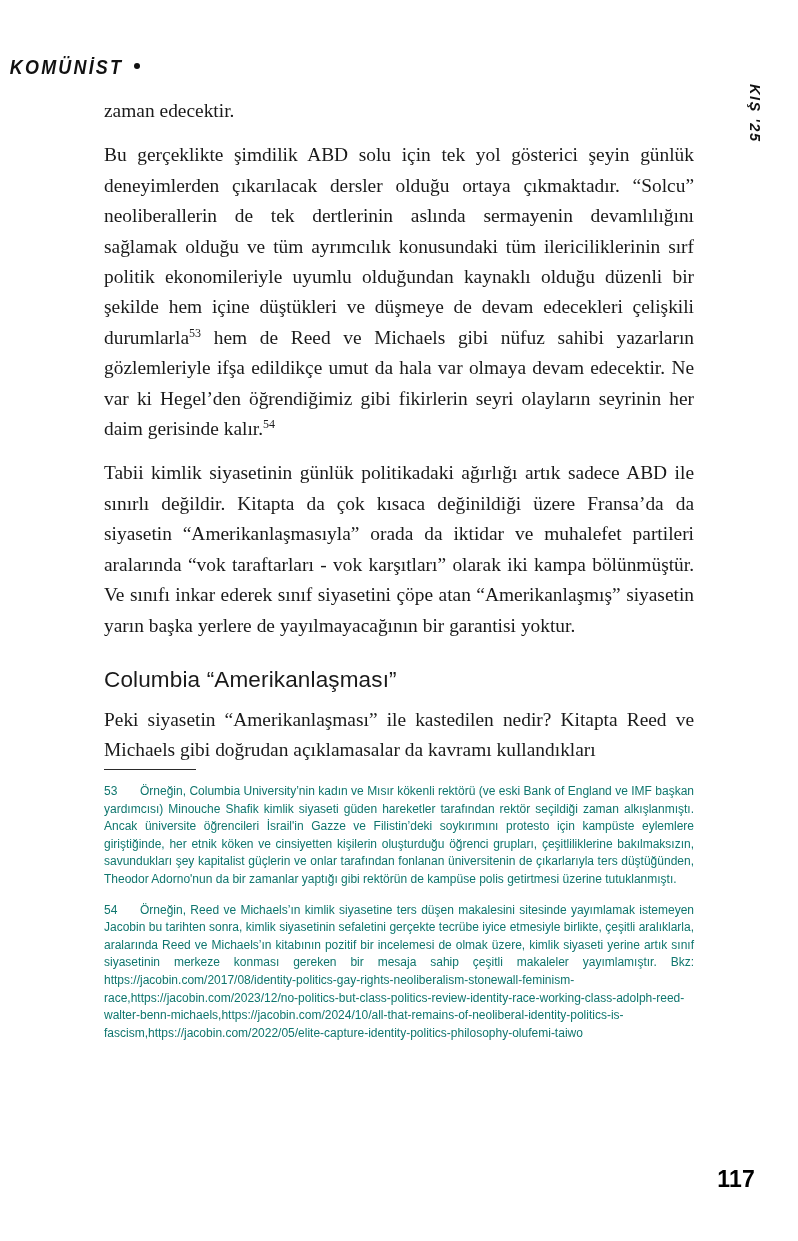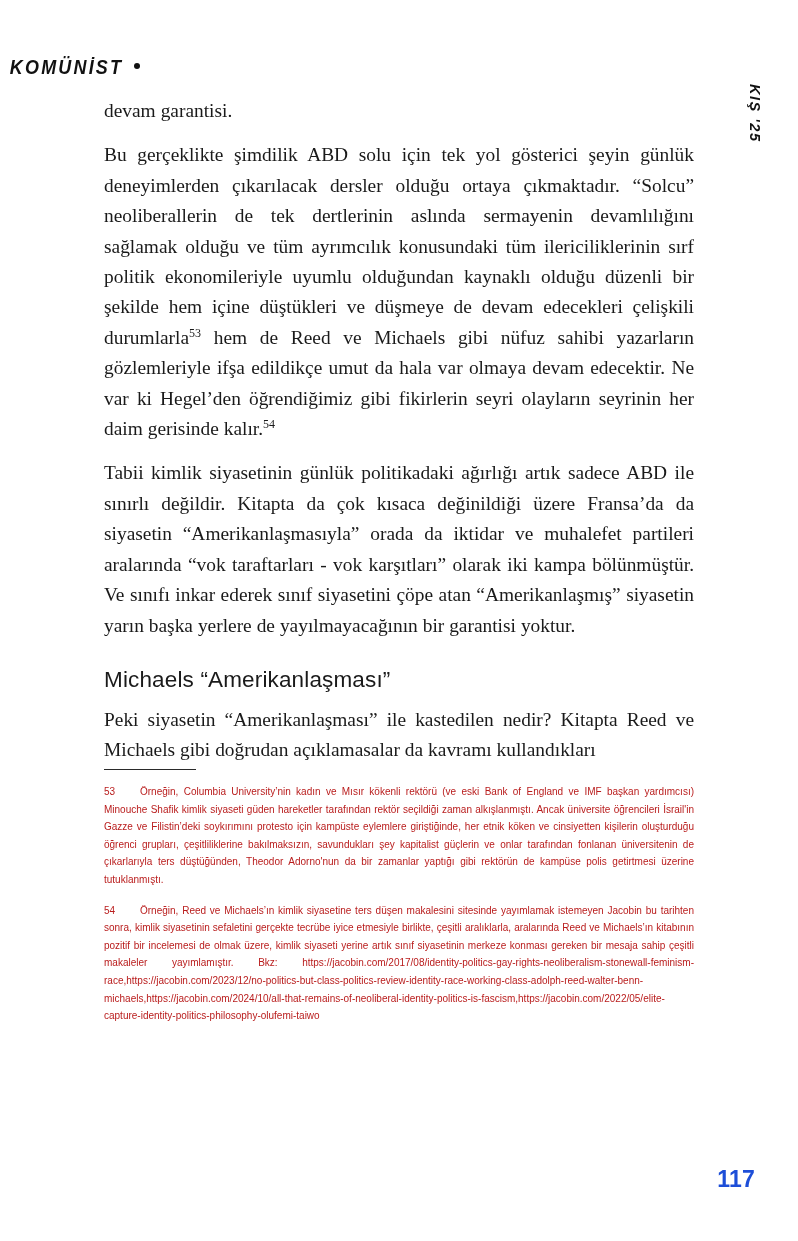--- a/index.html
+++ b/index.html
@@ -115,66 +115,66 @@
     width: 590px;
   }
   .fn-rule {
     width: 92px;
     height: 1px;
     background: #2a2a2a;
     margin: 0 0 9px 0;
   }
   .footnote {
     font-family: "Liberation Sans", "DejaVu Sans", sans-serif;
-    font-size: 10px;
+    font-size: 12px;
     line-height: 17.6px;
     text-align: justify;
     text-justify: inter-word;
-    color: #b91c1c;
+    color: #0f766e;
     margin: 13px 0 9px 0;
     word-break: break-word;
     overflow-wrap: anywhere;
   }
   .footnote:last-child { margin-bottom: 0; }
   .fn-num {
     display: inline-block;
     min-width: 36px;
   }
 
   
   .folio {
     position: absolute;
     right: 43px;
     bottom: 48px;
     font-family: "Liberation Sans", "DejaVu Sans", sans-serif;
     font-weight: 700;
     font-size: 23px;
-    color: #1d4ed8;
+    color: #000000;
     letter-spacing: 0.2px;
   }
 </style>
 </head>
 <body>
 
 <div class="page">
 
   <div class="runhead">
     <span class="runhead-title">KOMÜNİST</span><span class="runhead-dot"></span>
   </div>
   <div class="runhead-vertical">KIŞ '25</div>
 
   <div class="content">
 
-    <p class="body">devam garantisi.</p>
+    <p class="body">zaman edecektir.</p>
 
     <p class="body"><span>Bu gerçeklikte şimdilik ABD solu için tek yol gösterici şeyin günlük deneyimlerden çıkarılacak dersler olduğu ortaya çıkmaktadır. “Solcu” neoliberallerin de tek dertlerinin aslında sermayenin devamlılığını sağlamak olduğu ve tüm ayrımcılık konusundaki tüm ilericiliklerinin sırf politik ekonomileriyle uyumlu olduğundan kaynaklı olduğu düzenli bir şekilde hem içine düştükleri ve düşmeye de devam edecekleri çelişkili durumlarla</span><sup class="fnref">53</sup><span> hem de Reed ve Michaels gibi nüfuz sahibi yazarların gözlemleriyle ifşa edildikçe umut da hala var olmaya devam edecektir. Ne var ki Hegel’den öğrendiğimiz gibi fikirlerin seyri olayların seyrinin her daim gerisinde kalır.</span><sup class="fnref">54</sup></p>
 
     <p class="body tight">Tabii kimlik siyasetinin günlük politikadaki ağırlığı artık sadece ABD ile sınırlı değildir. Kitapta da çok kısaca değinildiği üzere Fransa’da da siyasetin “Amerikanlaşmasıyla” orada da iktidar ve muhalefet partileri aralarında “vok taraftarları - vok karşıtları” olarak iki kampa bölünmüştür. Ve sınıfı inkar ederek sınıf siyasetini çöpe atan “Amerikanlaşmış” siyasetin yarın başka yerlere de yayılmayacağının bir garantisi yoktur.</p>
 
-    <h2 class="section">Michaels “Amerikanlaşması”</h2>
+    <h2 class="section">Columbia “Amerikanlaşması”</h2>
 
     <p class="body">Peki siyasetin “Amerikanlaşması” ile kastedilen nedir? Kitapta Reed ve Michaels gibi doğrudan açıklamasalar da kavramı kullandıkları</p>
   </div>
 
   <div class="footnotes">
     <div class="fn-rule"></div>
 
     <p class="footnote"><span class="fn-num">53</span><span>Örneğin, Columbia University’nin kadın ve Mısır kökenli rektörü (ve eski Bank of England ve IMF başkan yardımcısı) Minouche Shafik kimlik siyaseti güden hareketler tarafından rektör seçildiği zaman alkışlanmıştı. Ancak üniversite öğrencileri İsrail'in Gazze ve Filistin’deki soykırımını protesto için kampüste eylemlere giriştiğinde, her etnik köken ve cinsiyetten kişilerin oluşturduğu öğrenci grupları, çeşitliliklerine bakılmaksızın, savundukları şey kapitalist güçlerin ve onlar tarafından fonlanan üniversitenin de çıkarlarıyla ters düştüğünden, Theodor Adorno'nun da bir zamanlar yaptığı gibi rektörün de kampüse polis getirtmesi üzerine tutuklanmıştı.</span></p>
 
     <p class="footnote"><span class="fn-num">54</span><span>Örneğin, Reed ve Michaels’ın kimlik siyasetine ters düşen makalesini sitesinde yayımlamak istemeyen Jacobin bu tarihten sonra, kimlik siyasetinin sefaletini gerçekte tecrübe iyice etmesiyle birlikte, çeşitli aralıklarla, aralarında Reed ve Michaels’ın kitabının pozitif bir incelemesi de olmak üzere, kimlik siyaseti yerine artık sınıf siyasetinin merkeze konması gereken bir mesaja sahip çeşitli makaleler yayımlamıştır. Bkz: https://jacobin.com/2017/08/identity-politics-gay-rights-neoliberalism-stonewall-feminism-race,https://jacobin.com/2023/12/no-politics-but-class-politics-review-identity-race-working-class-adolph-reed-walter-benn-michaels,https://jacobin.com/2024/10/all-that-remains-of-neoliberal-identity-politics-is-fascism,https://jacobin.com/2022/05/elite-capture-identity-politics-philosophy-olufemi-taiwo</span></p>

